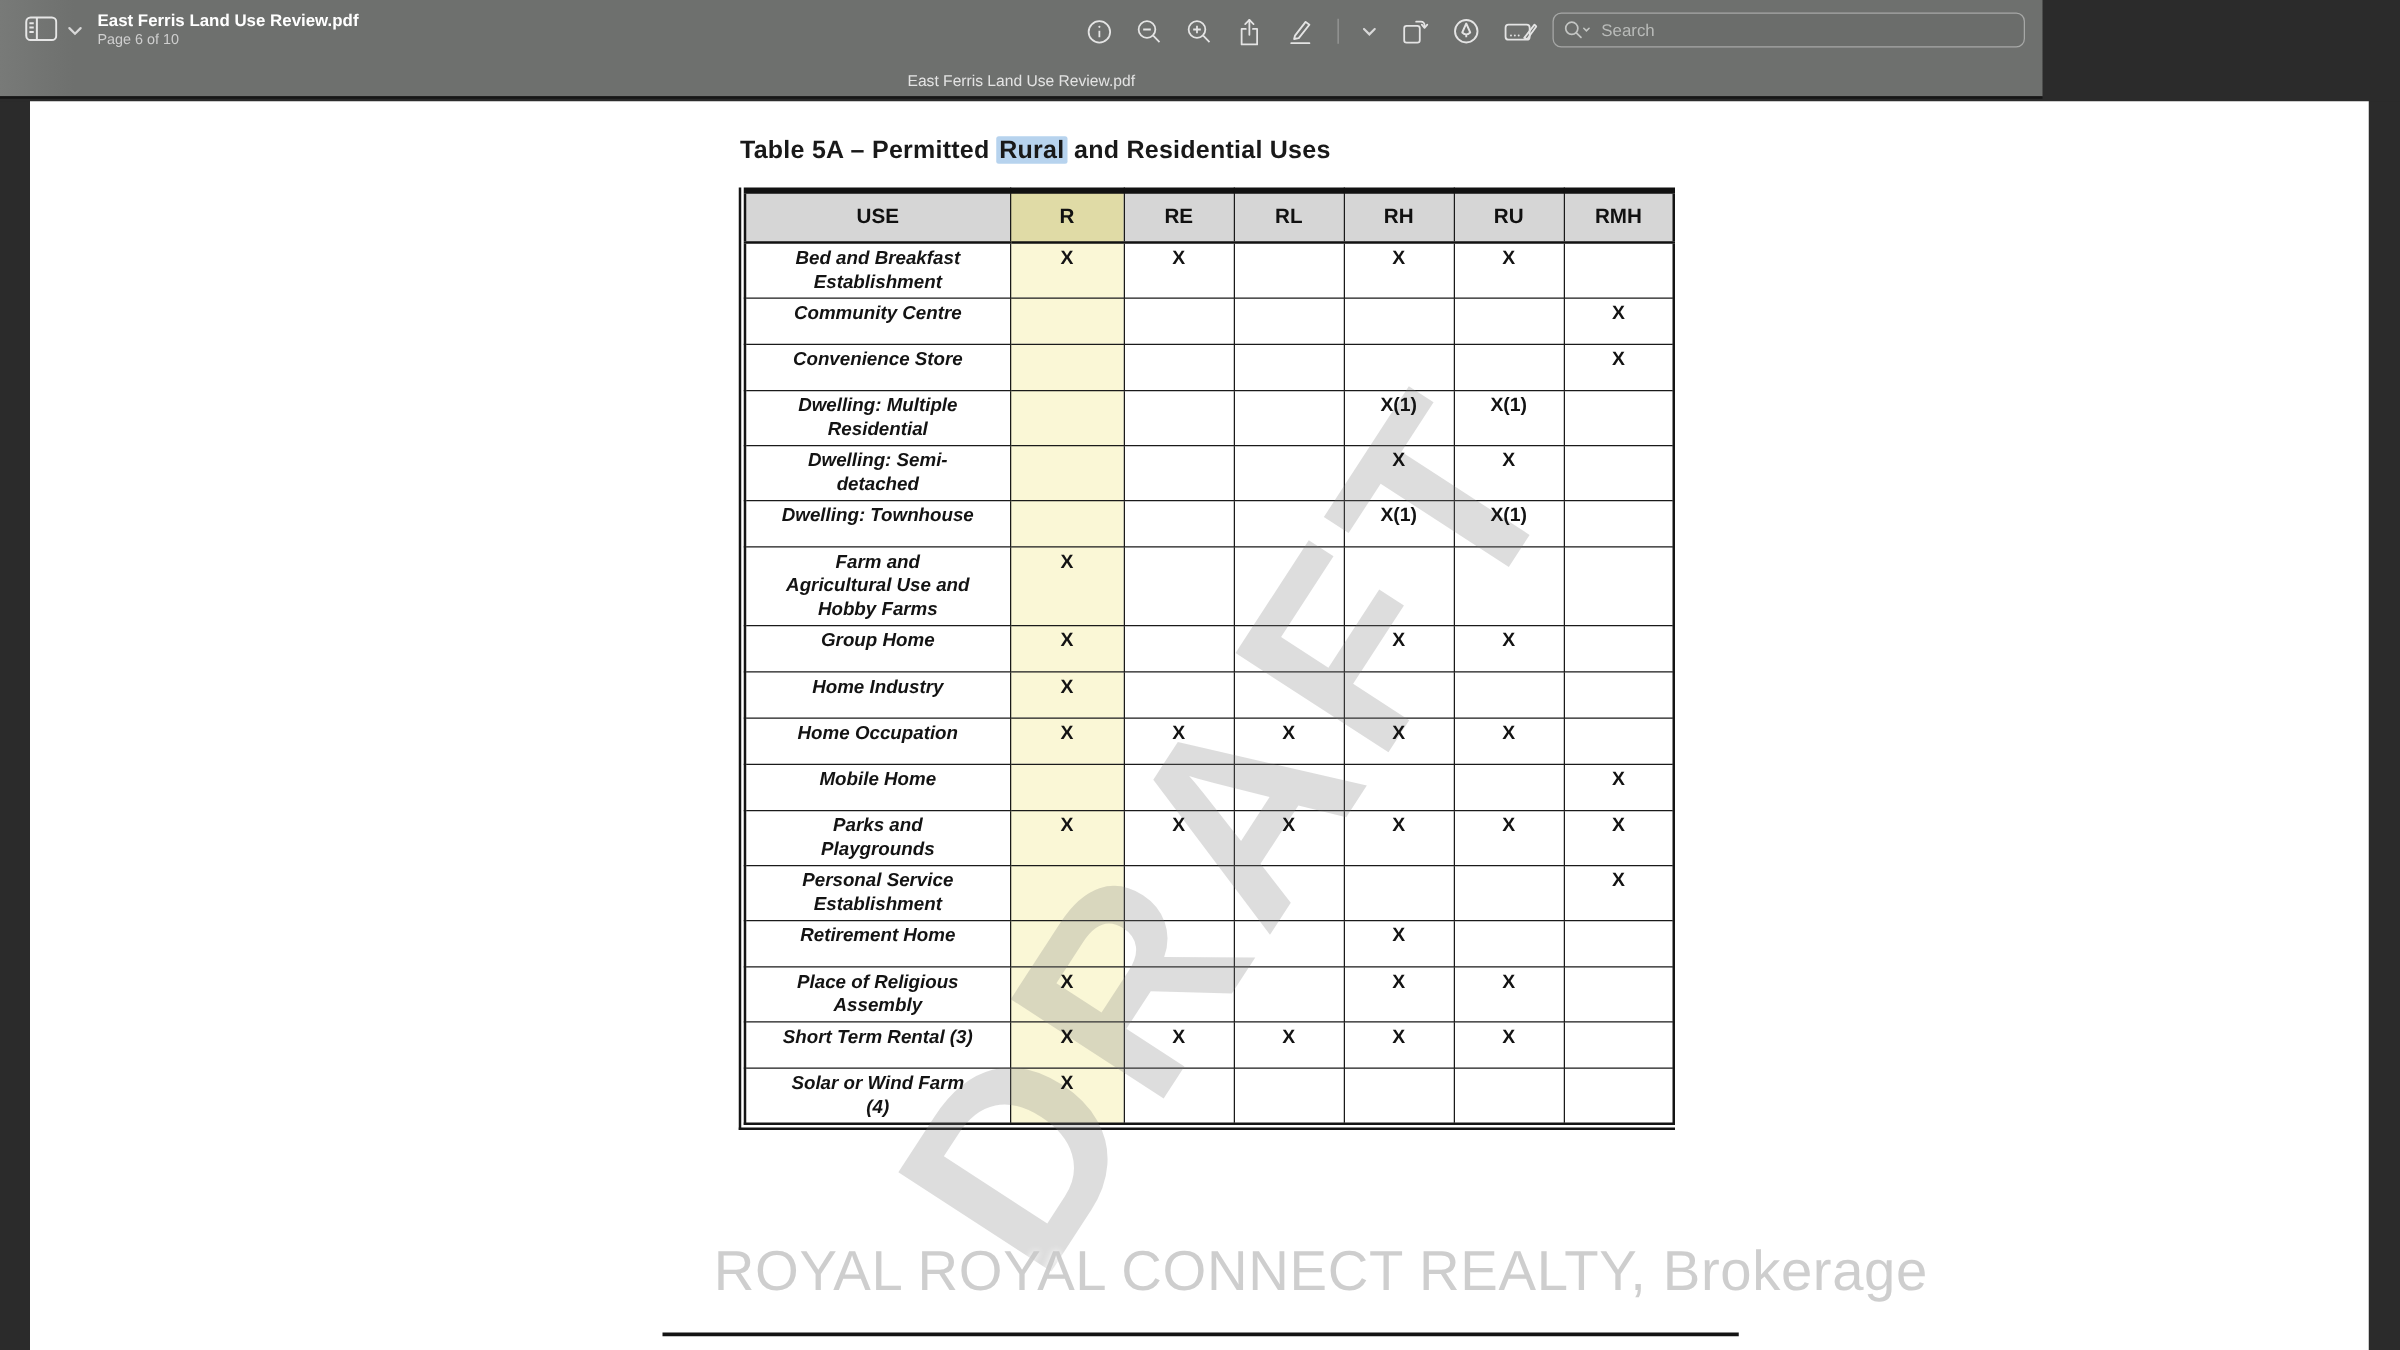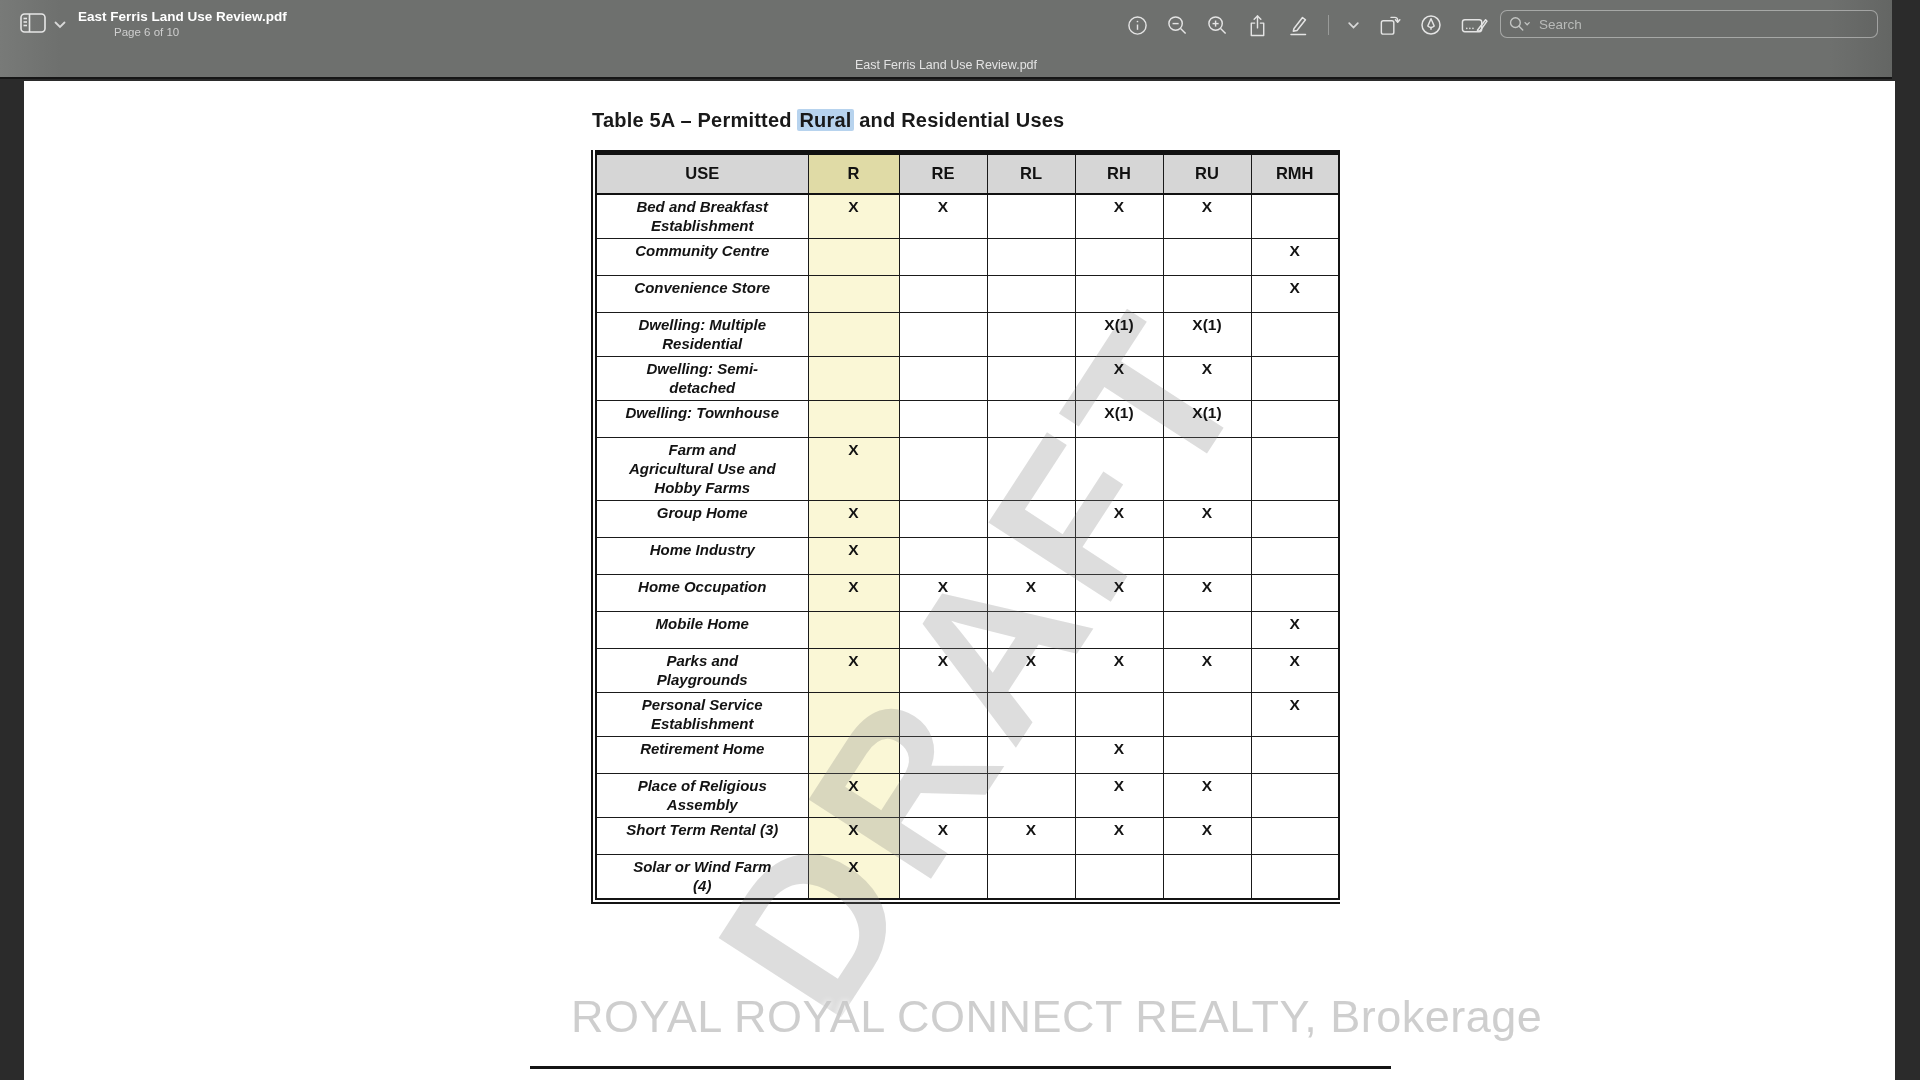--- a/index.html
+++ b/index.html
@@ -1,28 +1,28 @@
 <!DOCTYPE html>
 <html><head>
 <meta charset="utf-8">
 <style>
   html,body{margin:0;padding:0;width:1920px;height:1080px;overflow:hidden;
     font-family:"Liberation Sans",sans-serif;background:#2b2b2b;}
   *{box-sizing:border-box;}
 
   
-  .window-header{position:absolute;left:0;top:0;width:1892px;height:79px;
+  .window-header{position:absolute;left:0;top:0;width:1634px;height:79px;
     background:linear-gradient(to right,#787a78 0px,#6e706e 60px,#6e706e 1830px,#5f615f 1920px);
     border-bottom:2px solid #161616;z-index:10;}
   .hdr-left{position:absolute;left:20px;top:11px;display:flex;align-items:center;color:#e6e6e6;}
   .sidebar-toggle{width:30px;height:24px;display:flex;align-items:center;cursor:default;}
   .hdr-chevron{margin-left:4px;margin-top:4px;}
   .title-block{position:absolute;left:78px;top:9px;line-height:1.15;}
   .doc-name{font-size:13.5px;font-weight:bold;color:#ffffff;}
-  .page-indicator{font-size:11.5px;color:#cfcfcf;margin-top:1px;margin-left:36px;}
+  .page-indicator{font-size:11.5px;color:#cfcfcf;margin-top:1px;}
   .toolbar-icons{position:absolute;right:404px;top:10px;height:30px;display:flex;
     align-items:center;gap:19px;color:#e4e4e4;}
   .tb-icon{display:flex;align-items:center;justify-content:center;}
   .tb-sep{width:1px;height:20px;background:rgba(255,255,255,0.30);}
   .search-field{position:absolute;right:14px;top:10px;width:378px;height:27px;
     border:1px solid rgba(255,255,255,0.40);border-radius:7px;display:flex;
     align-items:center;padding:13px 8px;color:#c3c5c3;background:rgba(0,0,0,0.02);}
   .search-field input{flex:1;border:none;background:transparent;outline:none;
     font-size:13.5px;color:#f0f0f0;font-family:"Liberation Sans",sans-serif;}
   .search-field input::placeholder{color:#b9bbb9;}

